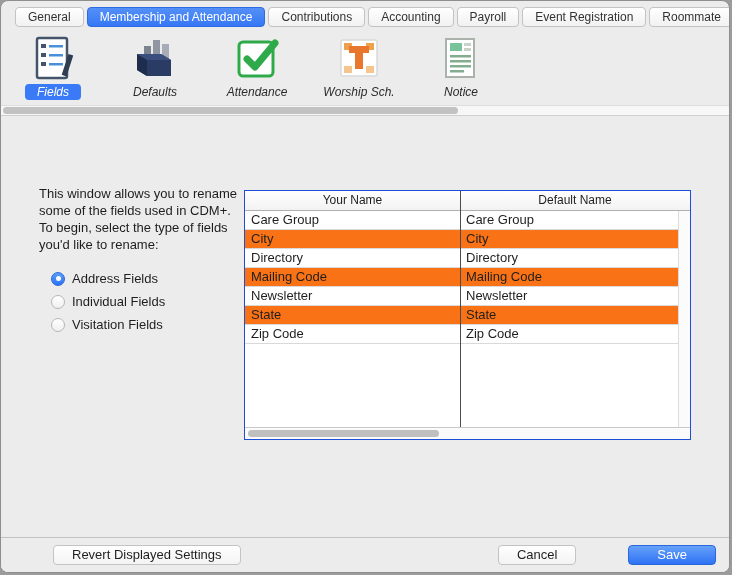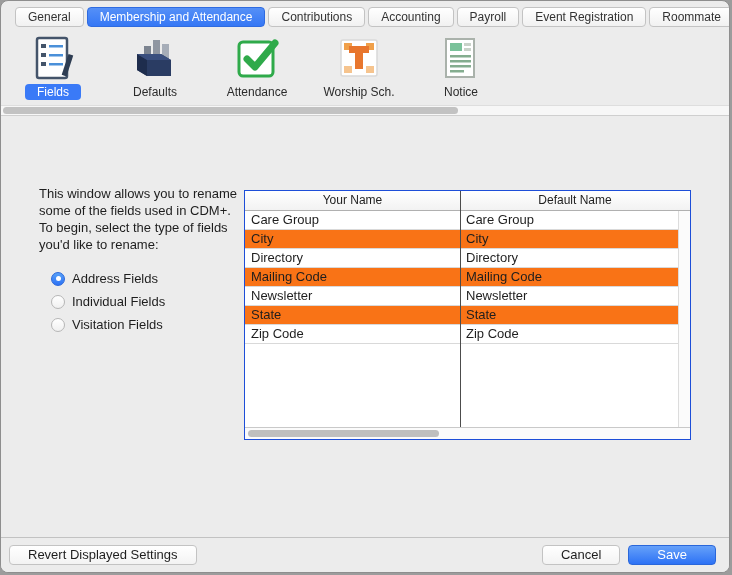--- a/index.html
+++ b/index.html
@@ -55,21 +55,21 @@
   
   .toolbar{
     flex:0 0 76px;
     display:flex;align-items:flex-start;
     padding:5px 0 0 14px;gap:26px;box-sizing:border-box;
   }
   .tool{width:76px;display:flex;flex-direction:column;align-items:center;}
   .tool .ticon{width:48px;height:48px;display:block;}
   .tool .tlabel{
     margin-top:2px;font-size:12px;color:#2b2b2b;
-    padding:1px 12px;border-radius:4px;white-space:nowrap;
+    padding:1px 12px;border-radius:4px;white-space:nowrap;font-style:italic;
   }
   .tool.selected .tlabel{background:#3a7af7;color:#fff;}
   
   .hscroll{
     flex:0 0 11px;position:relative;
     background:#f7f7f7;
     border-top:1px solid #dedede;border-bottom:1px solid #cfcfcf;
     box-sizing:border-box;
   }
   .hscroll .thumb{
@@ -148,20 +148,21 @@
     background:#ececec;
     display:flex;align-items:center;
     padding:0 13px 0 8px;box-sizing:border-box;gap:8px;
   }
   .btn{
     height:20px;line-height:18px;font-size:13px;color:#1e1e1e;
     background:linear-gradient(#ffffff,#f3f3f3);
     border:1px solid #c3c3c3;border-radius:4px;
     padding:0 14px;box-sizing:border-box;cursor:default;white-space:nowrap;
     font-family:"Liberation Sans", sans-serif;
+    margin-left:44px;
   }
   .btn.wide{padding:0 18px;}
   .btn.primary{
     background:linear-gradient(#66a1f9,#2d72f5);
     border-color:#2a67da;color:#fff;
     padding:0 28px;
   }
   .spacer{flex:1;}
 </style>
 </head>

